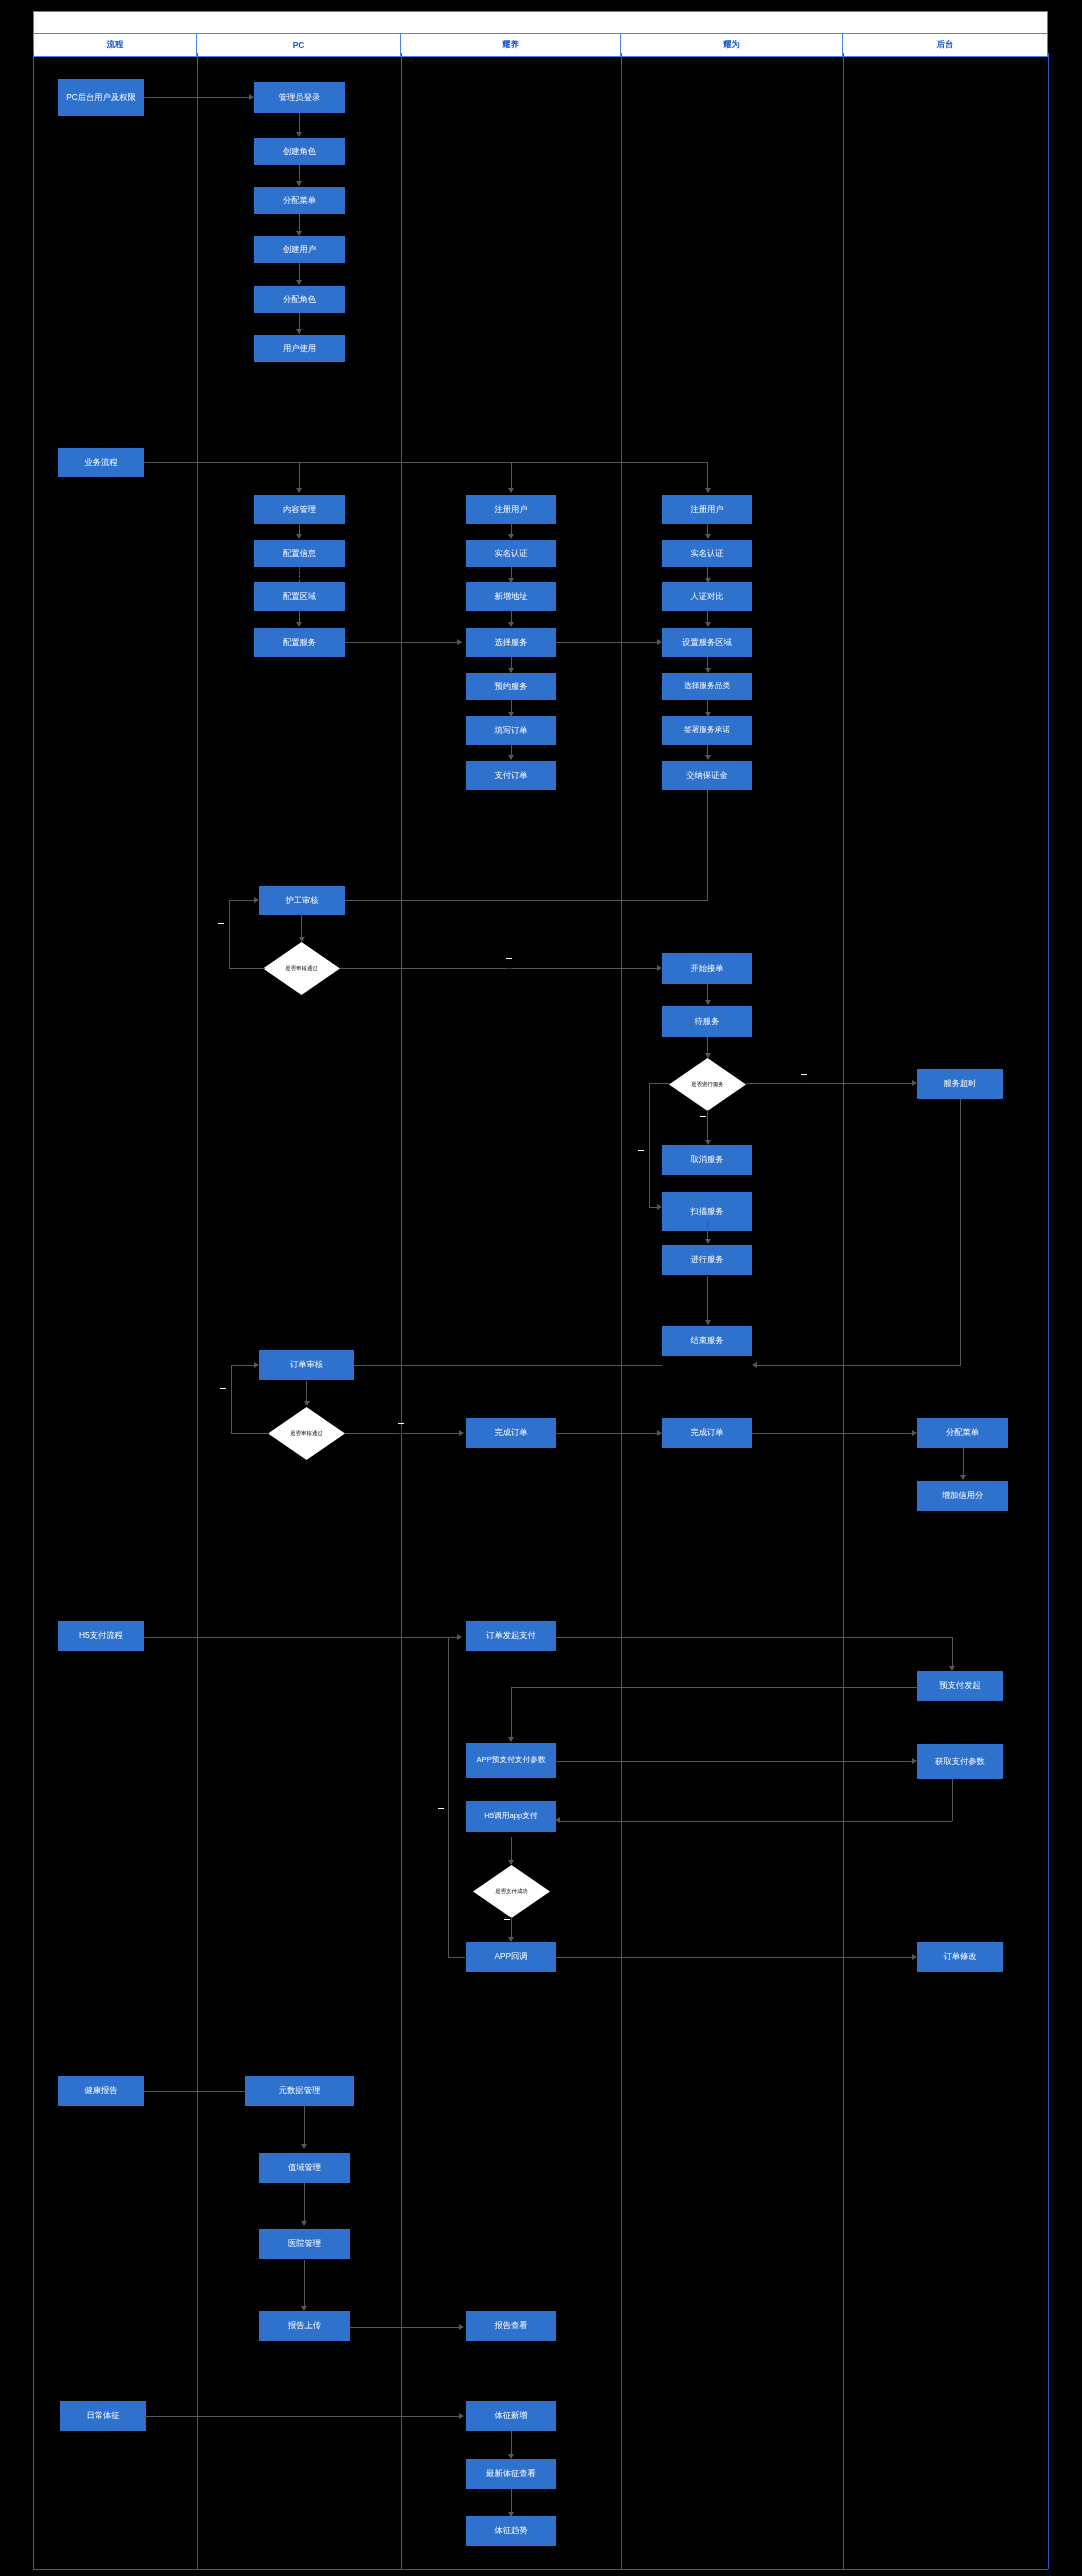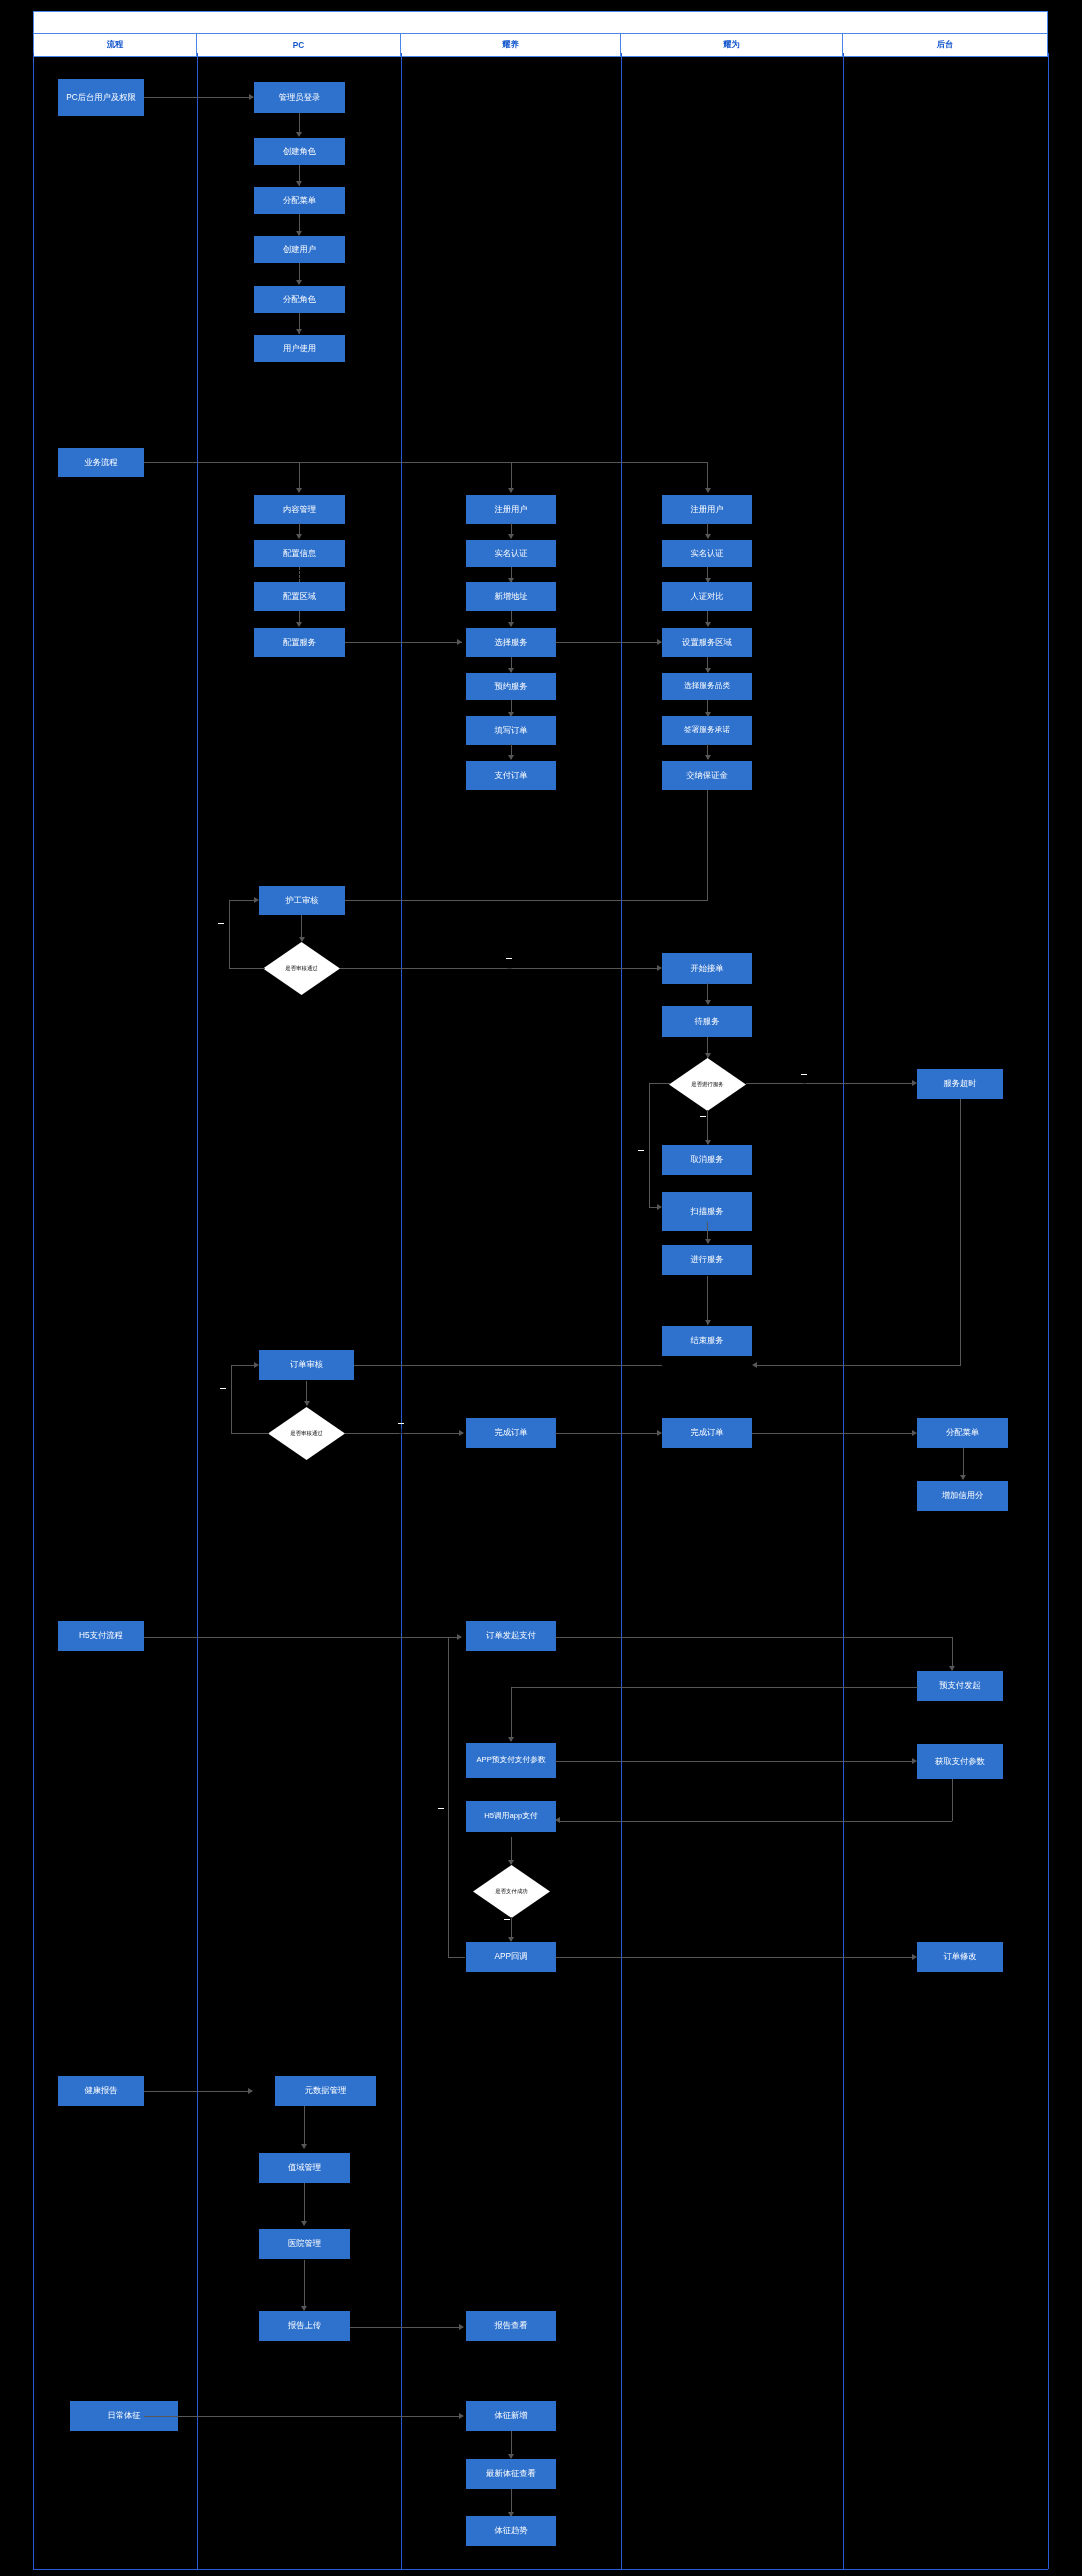--- a/index.html
+++ b/index.html
@@ -525,21 +525,21 @@
     <span>订单修改</span>
     </div>
 
   <div class="node" style="left:58px;top:2076px;width:86px;height:30px">
     <span>健康报告</span>
     </div>
 
   <div class="ln lnh" style="left:144px;top:2091px;width:108px"></div>
   <div class="arw arw-r" style="left:248px;top:2088px"></div>
 
-  <div class="node" style="left:275px;top:2076px;width:101px;height:30px">
+  <div class="node" style="left:245px;top:2076px;width:109px;height:30px">
     <span>元数据管理</span>
     </div>
   <div class="ln lnv" style="left:304px;top:2106px;height:42px"></div>
   <div class="arw arw-d" style="left:301px;top:2144px"></div>
 
   <div class="node" style="left:259px;top:2153px;width:91px;height:30px">
     <span>值域管理</span>
     </div>
   <div class="ln lnv" style="left:304px;top:2183px;height:42px"></div>
   <div class="arw arw-d" style="left:301px;top:2221px"></div>
@@ -554,21 +554,21 @@
     <span>报告上传</span>
     </div>
 
   <div class="ln lnh" style="left:350px;top:2327px;width:110px"></div>
   <div class="arw arw-r" style="left:459px;top:2324px"></div>
 
   <div class="node" style="left:466px;top:2311px;width:90px;height:30px">
     <span>报告查看</span>
     </div>
 
-  <div class="node" style="left:70px;top:2401px;width:108px;height:30px">
+  <div class="node" style="left:60px;top:2401px;width:86px;height:30px">
     <span>日常体征</span>
     </div>
 
   <div class="ln lnh" style="left:144px;top:2416px;width:315px"></div>
   <div class="arw arw-r" style="left:459px;top:2413px"></div>
 
   <div class="node" style="left:466px;top:2401px;width:90px;height:30px">
     <span>体征新增</span>
     </div>
   <div class="ln lnv" style="left:511px;top:2431px;height:27px"></div>

